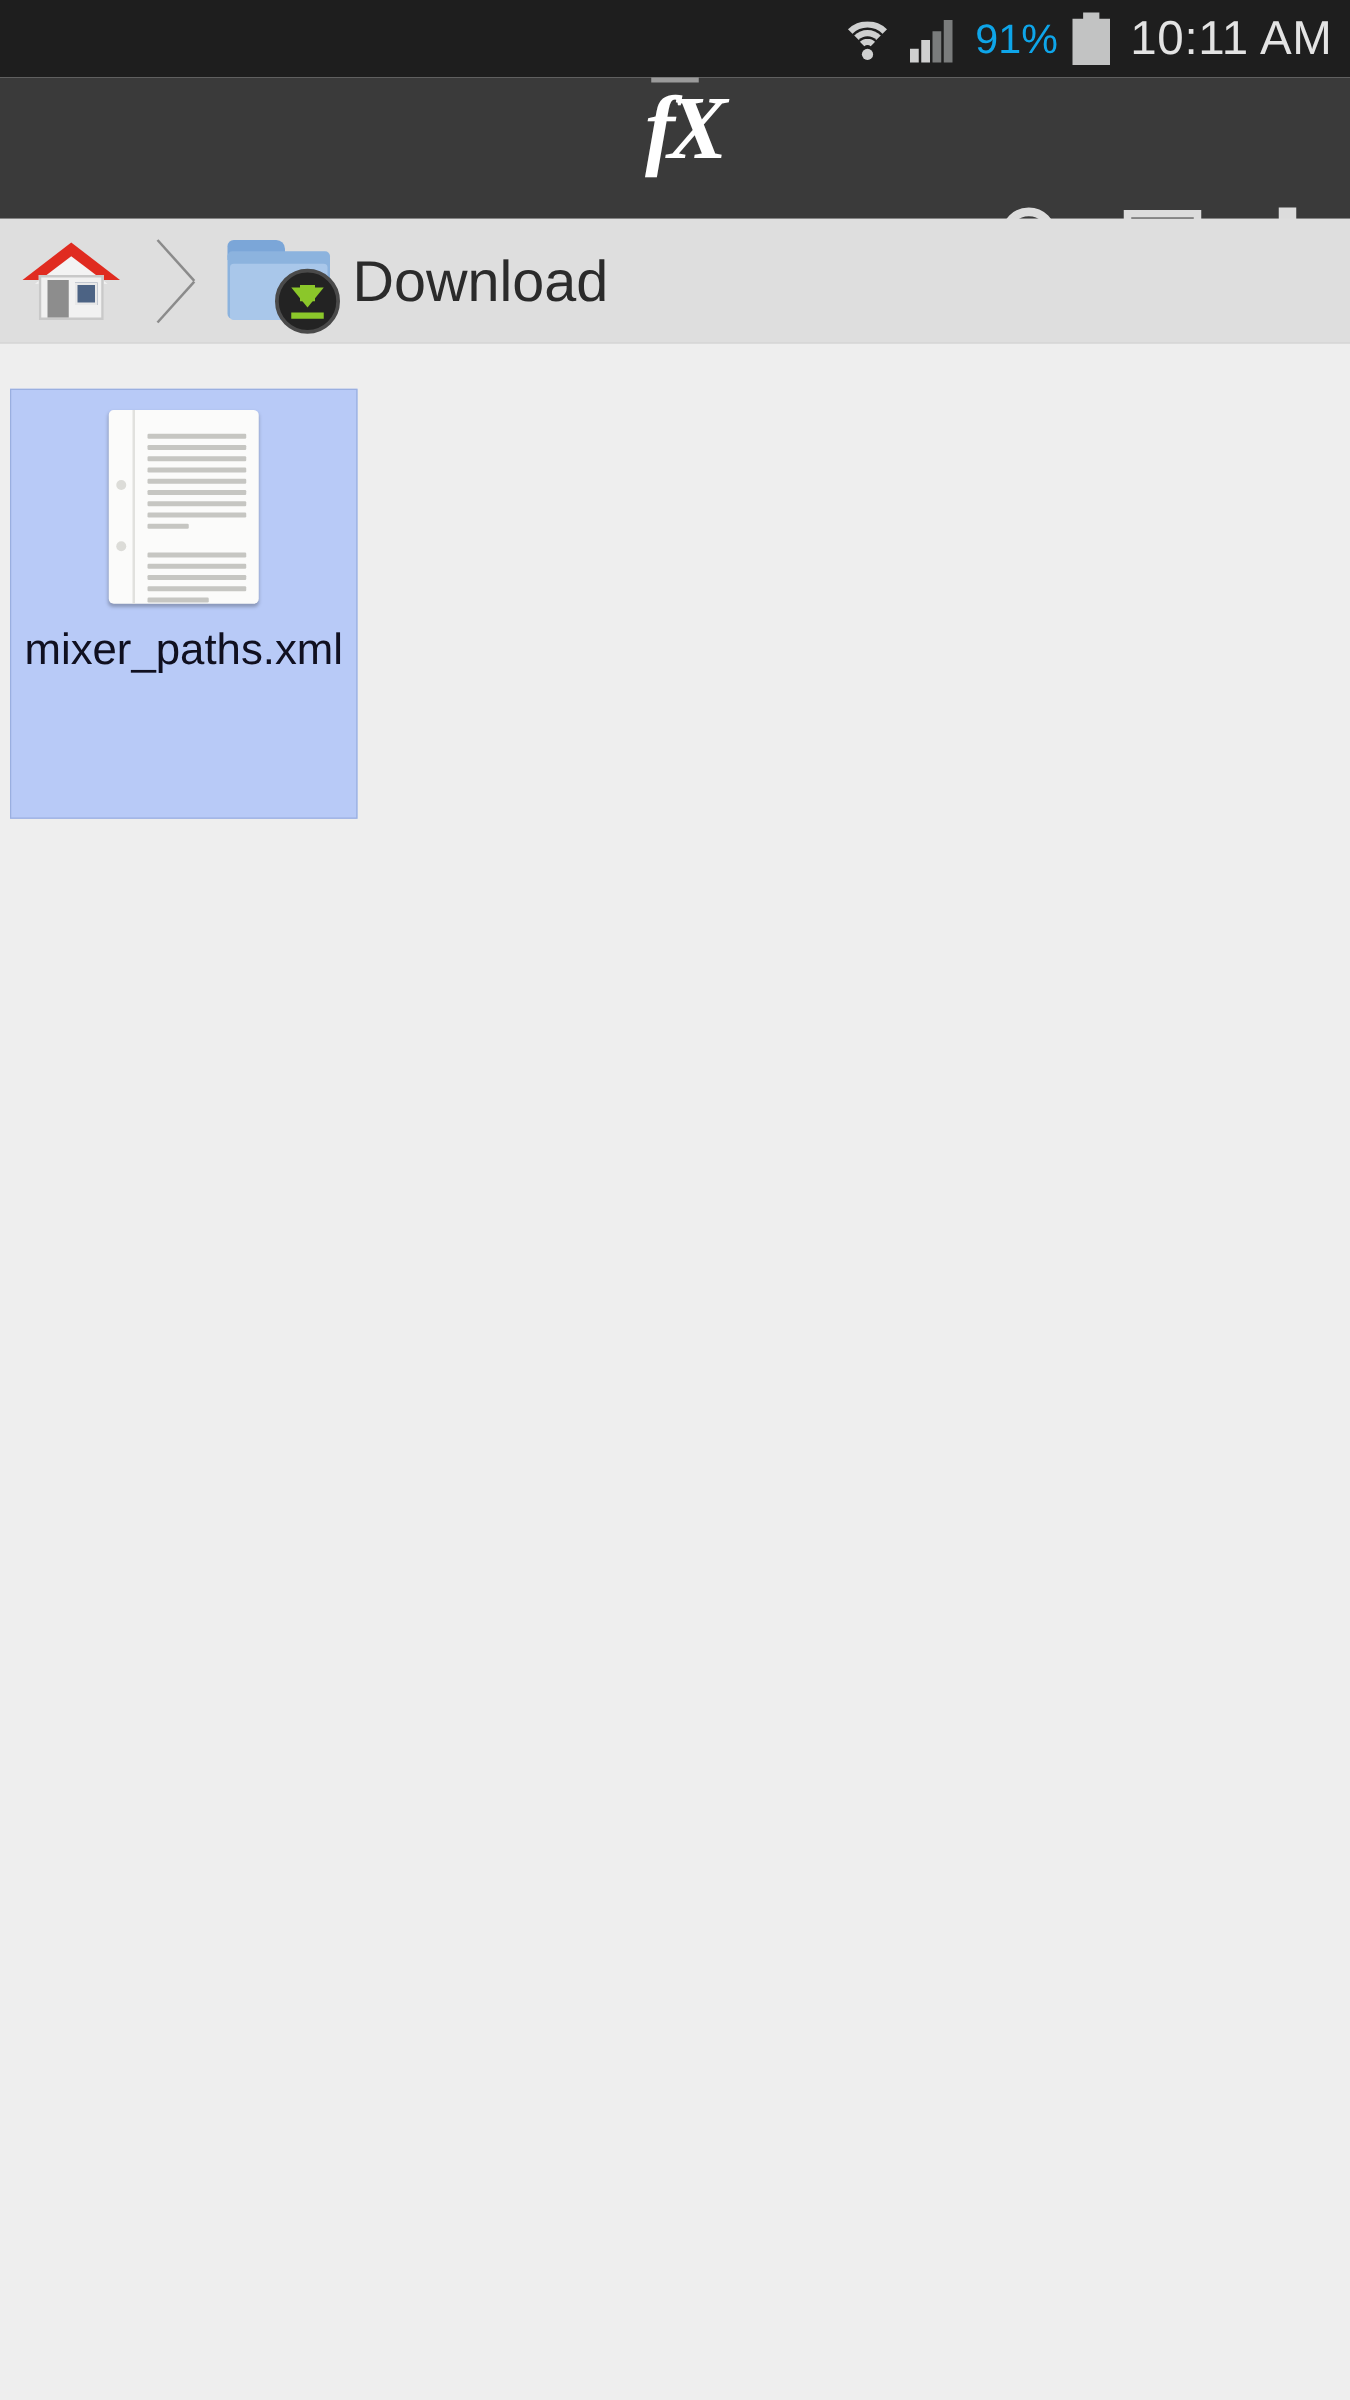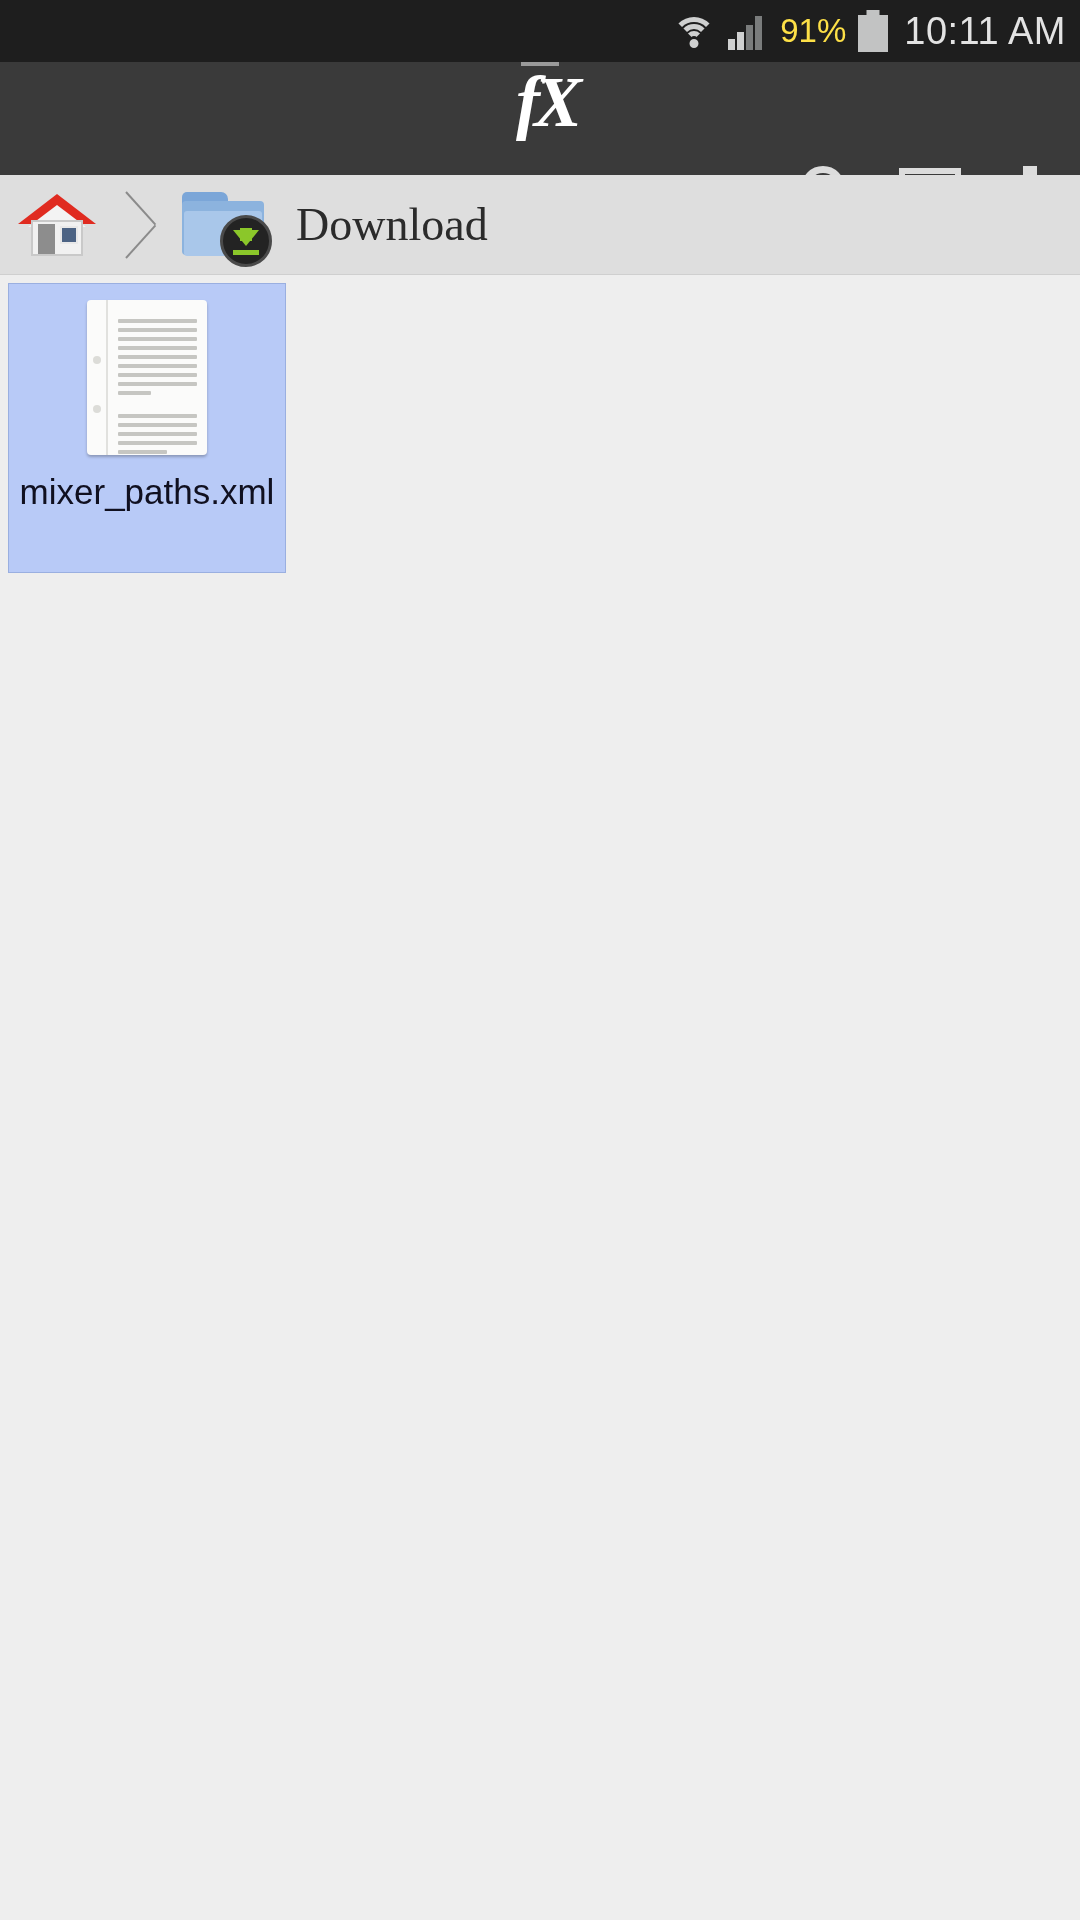--- a/index.html
+++ b/index.html
@@ -35,21 +35,21 @@
   .wifi-ico .dot{
     position:absolute; left:50%; transform:translateX(-50%) rotate(45deg);
     bottom:1px; width:9px; height:9px; background:#cfd0d0; border:none;
   }
   .sig-ico{ width:40px; height:38px; display:flex; align-items:flex-end; gap:2px; }
   .sig-ico i{ display:block; width:7px; background:#cfd0d0; }
   .sig-ico i:nth-child(1){ height:11px; }
   .sig-ico i:nth-child(2){ height:18px; }
   .sig-ico i:nth-child(3){ height:25px; background:#7a7c7c; }
   .sig-ico i:nth-child(4){ height:34px; background:#7a7c7c; }
-  .batt-pct{ color:#fde047; font-size:33px; letter-spacing:0px; }
+  .batt-pct{ color:#0ea5e9; font-size:33px; letter-spacing:0px; }
   .batt-ico{ width:30px; height:42px; position:relative; }
   .batt-ico .cap{
     position:absolute; top:0; left:50%; transform:translateX(-50%);
     width:13px; height:6px; background:#c2c3c3;
   }
   .batt-ico .body{
     position:absolute; top:5px; left:0; width:30px; height:37px;
     background:#c2c3c3;
   }
   .sb-time{ color:#e3e3e3; font-size:38px; letter-spacing:0.5px; margin-left:4px; }
@@ -153,21 +153,21 @@
     width:56px; height:100px; position:relative; flex:0 0 auto;
   }
   .crumb-sep:before,
   .crumb-sep:after{
     content:""; position:absolute; left:8px;
     width:44px; height:2px; background:#8b8b8b;
     transform-origin:left center;
   }
   .crumb-sep:before{ top:16px; transform:rotate(48deg); }
   .crumb-sep:after{ bottom:16px; transform:rotate(-48deg); }
-  .crumb-folder{ padding-left:8px; display:flex; align-items:center; gap:32px;font-family:Liberation Serif, serif; }
+  .crumb-folder{ padding-left:8px; display:flex; align-items:center; gap:18px; }
   .folder-ico{ width:82px; height:66px; position:relative; }
   .folder-ico .tab{
     position:absolute; top:0; left:0; width:46px; height:16px;
     background:#7ba6d8; border-radius:5px 7px 0 0;
   }
   .folder-ico .back{
     position:absolute; top:9px; left:0; width:82px; height:54px;
     background:#8cb3de; border-radius:4px;
   }
   .folder-ico .front{
@@ -200,26 +200,27 @@
 
   
   .content{
     position:relative;
     height:calc(1920px - 62px - 113px - 101px);
     background:#eeeeee;
     padding:8px;
   }
   .grid{ display:flex; flex-wrap:wrap; }
   .tile{
-    width:278px; height:290px;
+    width:278px; height:344px;
     background:#b8caf7;
     border:1px solid #9aafe0;
     display:flex; flex-direction:column;
     align-items:center;
     padding-top:16px;
+    margin-top:28px;
   }
   .doc-ico{
     width:120px; height:155px; position:relative;
     background:#fbfbfa;
     border-radius:4px;
     box-shadow:0 2px 3px rgba(0,0,0,0.25);
   }
   .doc-ico .margin{
     position:absolute; top:0; left:19px; width:2px; height:100%;
     background:#e1e1de;

